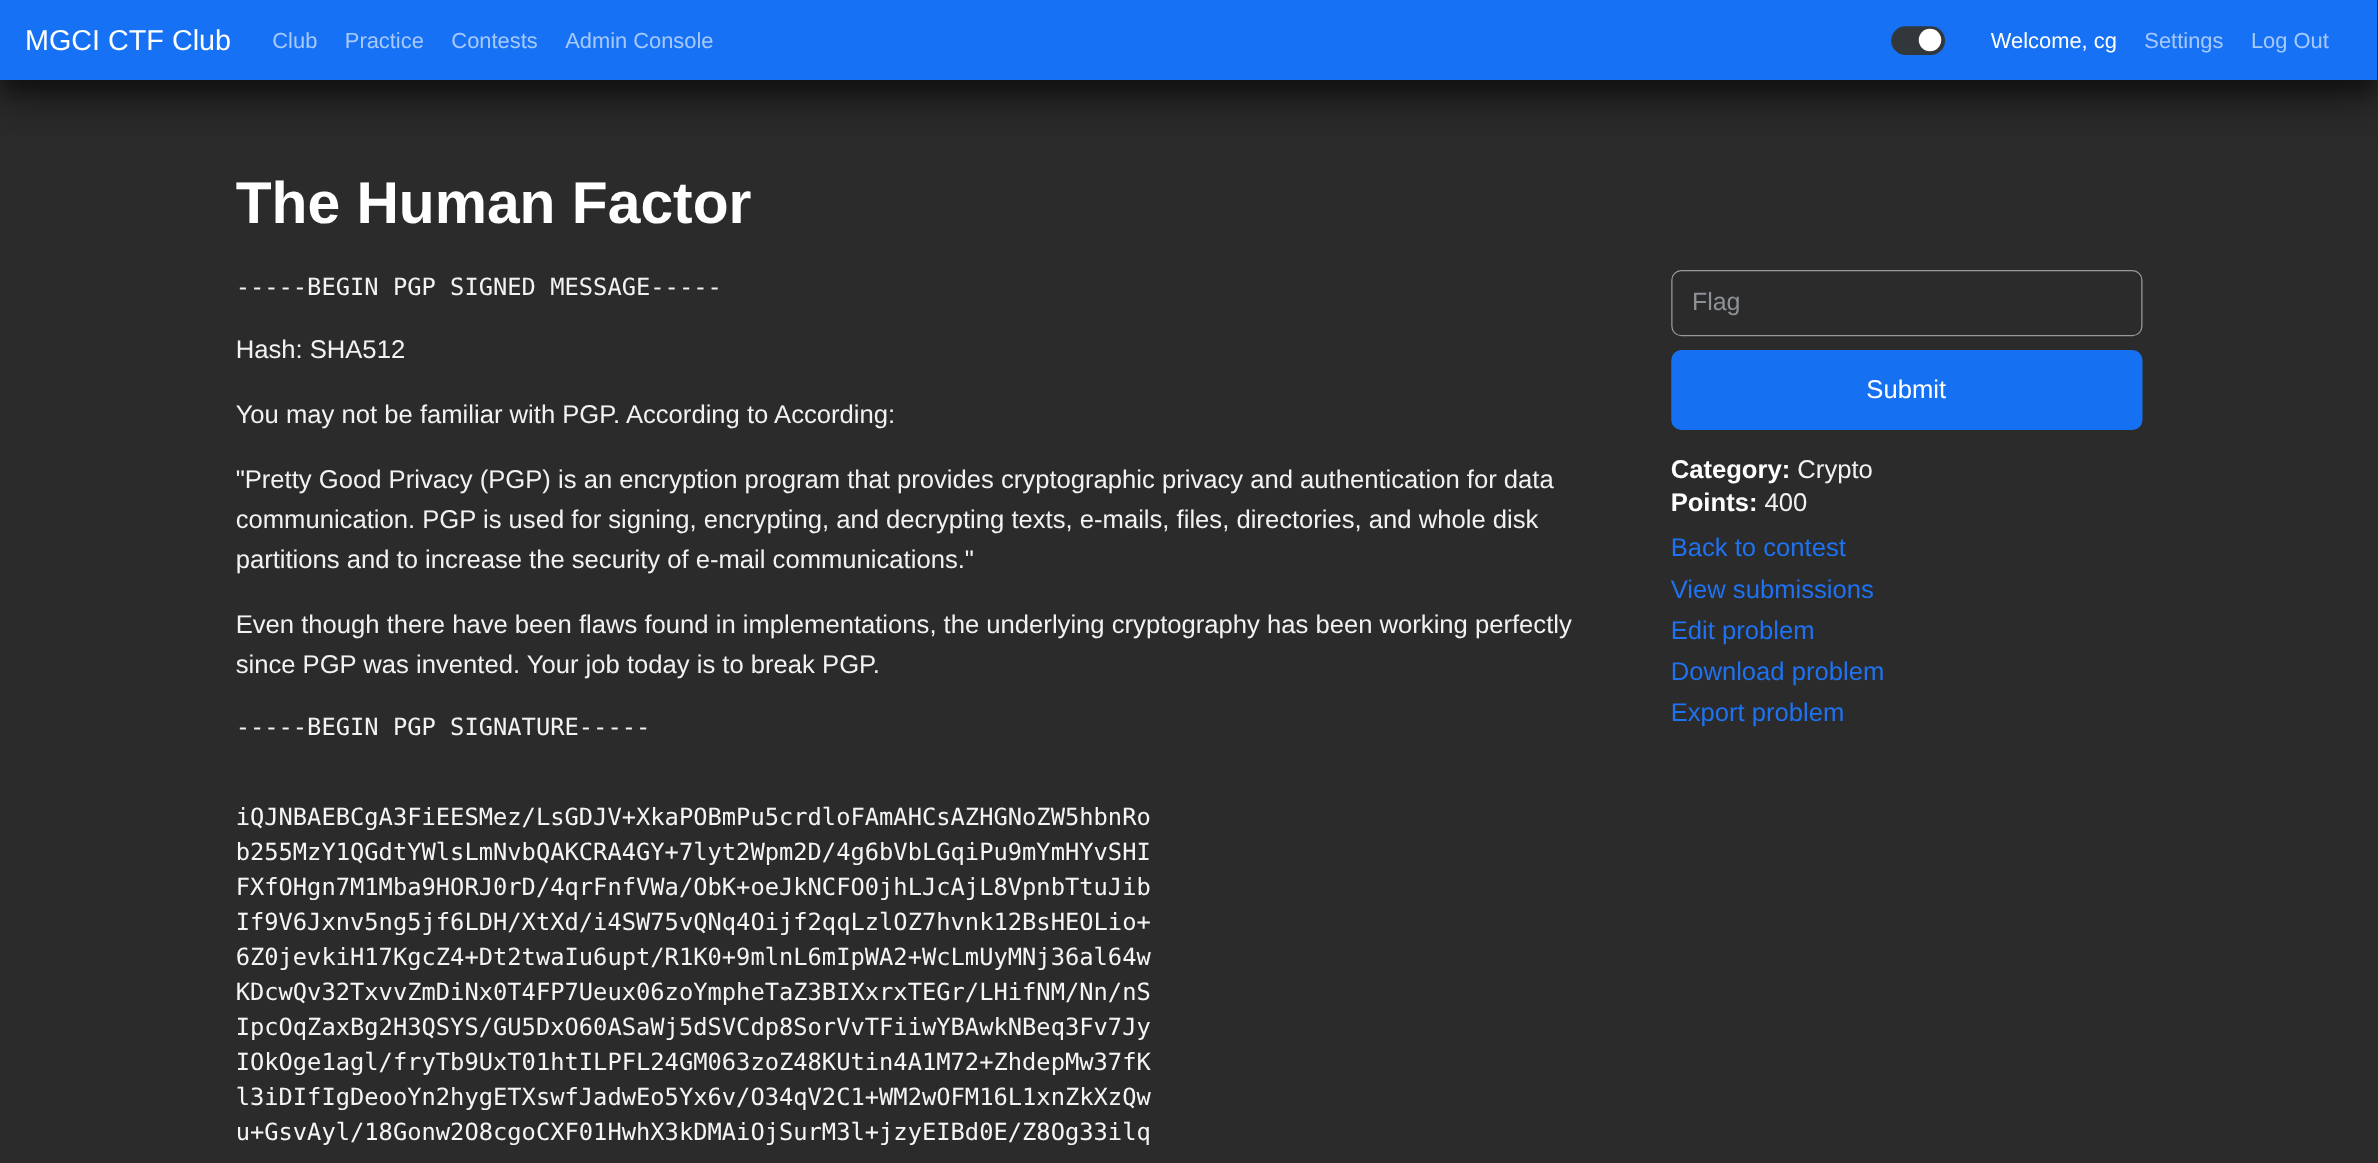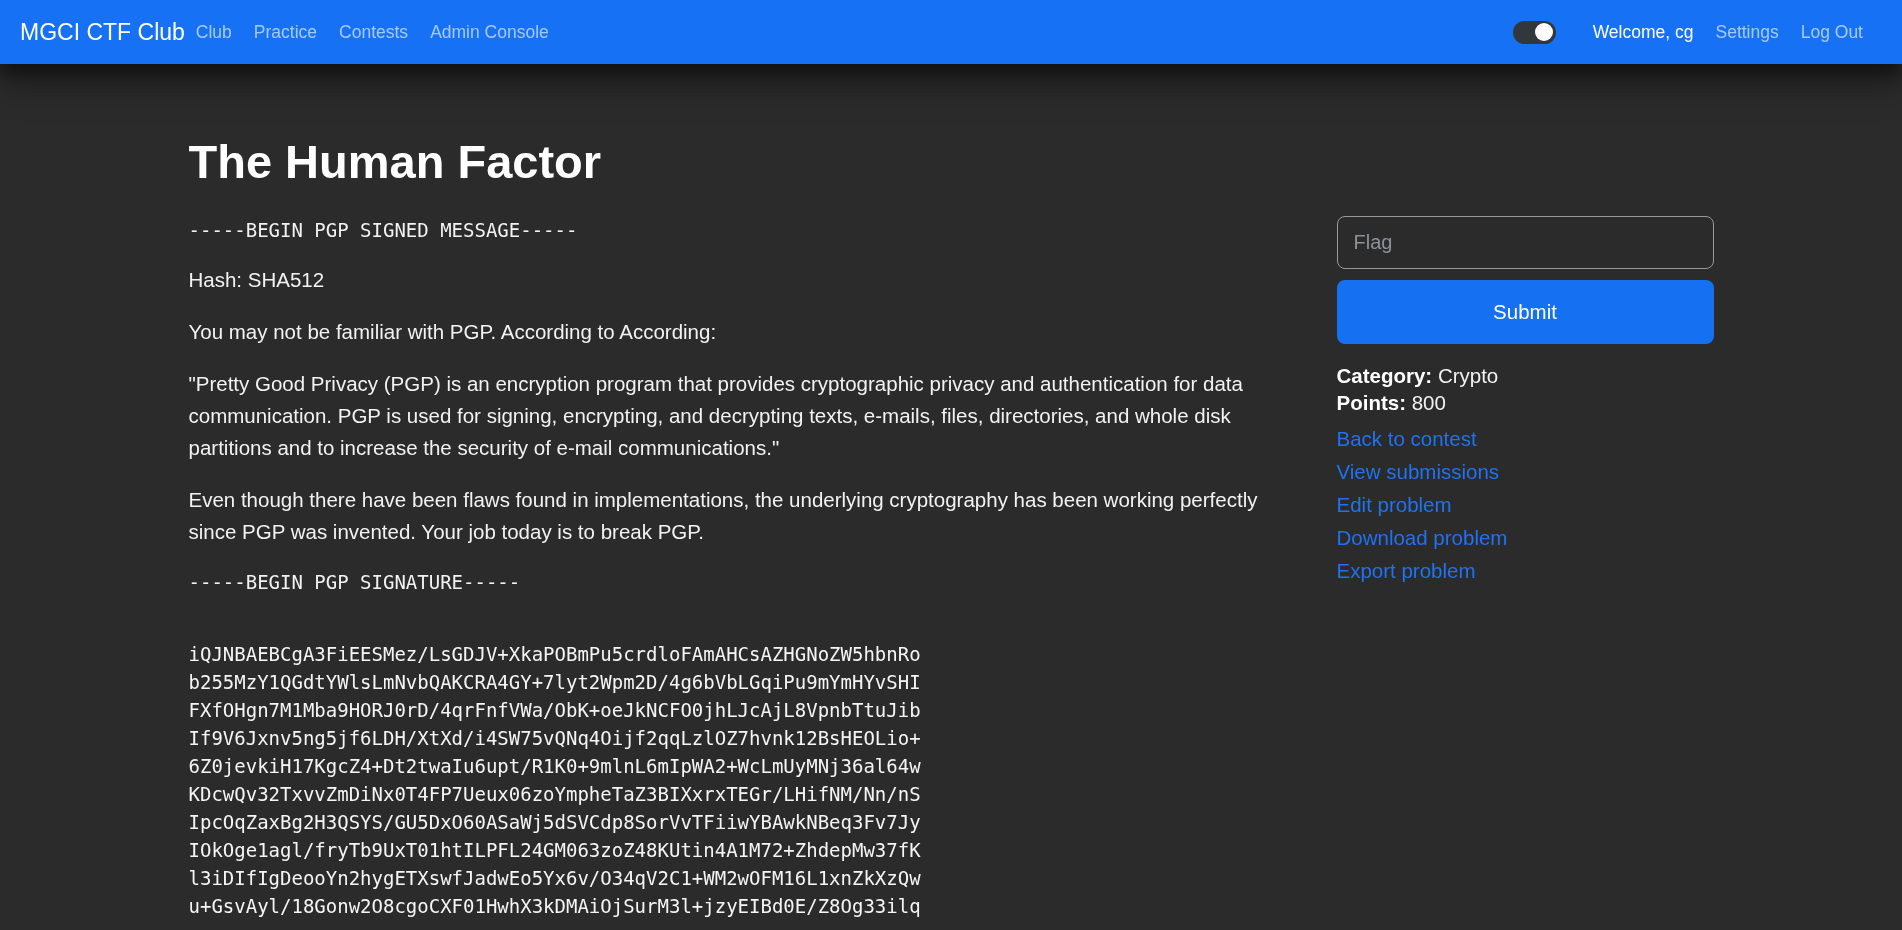--- a/index.html
+++ b/index.html
@@ -20,20 +20,21 @@
     align-items:center;
     padding:0 28px 0 20px;
     position:relative;
     z-index:2;
     box-shadow:0 10px 16px rgba(0,0,0,.45), 0 22px 34px rgba(0,0,0,.28);
   }
   .brand {
     color:#ffffff;
     font-size:23px;
     white-space:nowrap;
+    margin-right:22px;
     text-decoration:none;
   }
   .nav-links { display:flex; align-items:center; }
   .nav-link {
     color:rgba(255,255,255,.62);
     font-size:17.5px;
     text-decoration:none;
     padding:8px 11px;
     white-space:nowrap;
   }
@@ -172,21 +173,21 @@
 IpcOqZaxBg2H3QSYS/GU5DxO60ASaWj5dSVCdp8SorVvTFiiwYBAwkNBeq3Fv7Jy
 IOkOge1agl/fryTb9UxT01htILPFL24GM063zoZ48KUtin4A1M72+ZhdepMw37fK
 l3iDIfIgDeooYn2hygETXswfJadwEo5Yx6v/O34qV2C1+WM2wOFM16L1xnZkXzQw
 u+GsvAyl/18Gonw2O8cgoCXF01HwhX3kDMAiOjSurM3l+jzyEIBd0E/Z8Og33ilq</div>
       </article>
     <aside class="side">
       <input class="flag-input" type="text" placeholder="Flag" style="">
       <button class="submit-btn">Submit</button>
       <div class="meta">
         <p><b>Category:</b> <span>Crypto</span></p>
-        <p><b>Points:</b> <span>800</span></p>
+        <p><b>Points:</b> <span>400</span></p>
       </div>
       <div class="side-links" id="side-links">
           <a href="#">Back to contest</a>
           <a href="#">View submissions</a>
           <a href="#">Edit problem</a>
           <a href="#">Download problem</a>
           <a href="#">Export problem</a>
         </div>
     </aside>
   </div>

